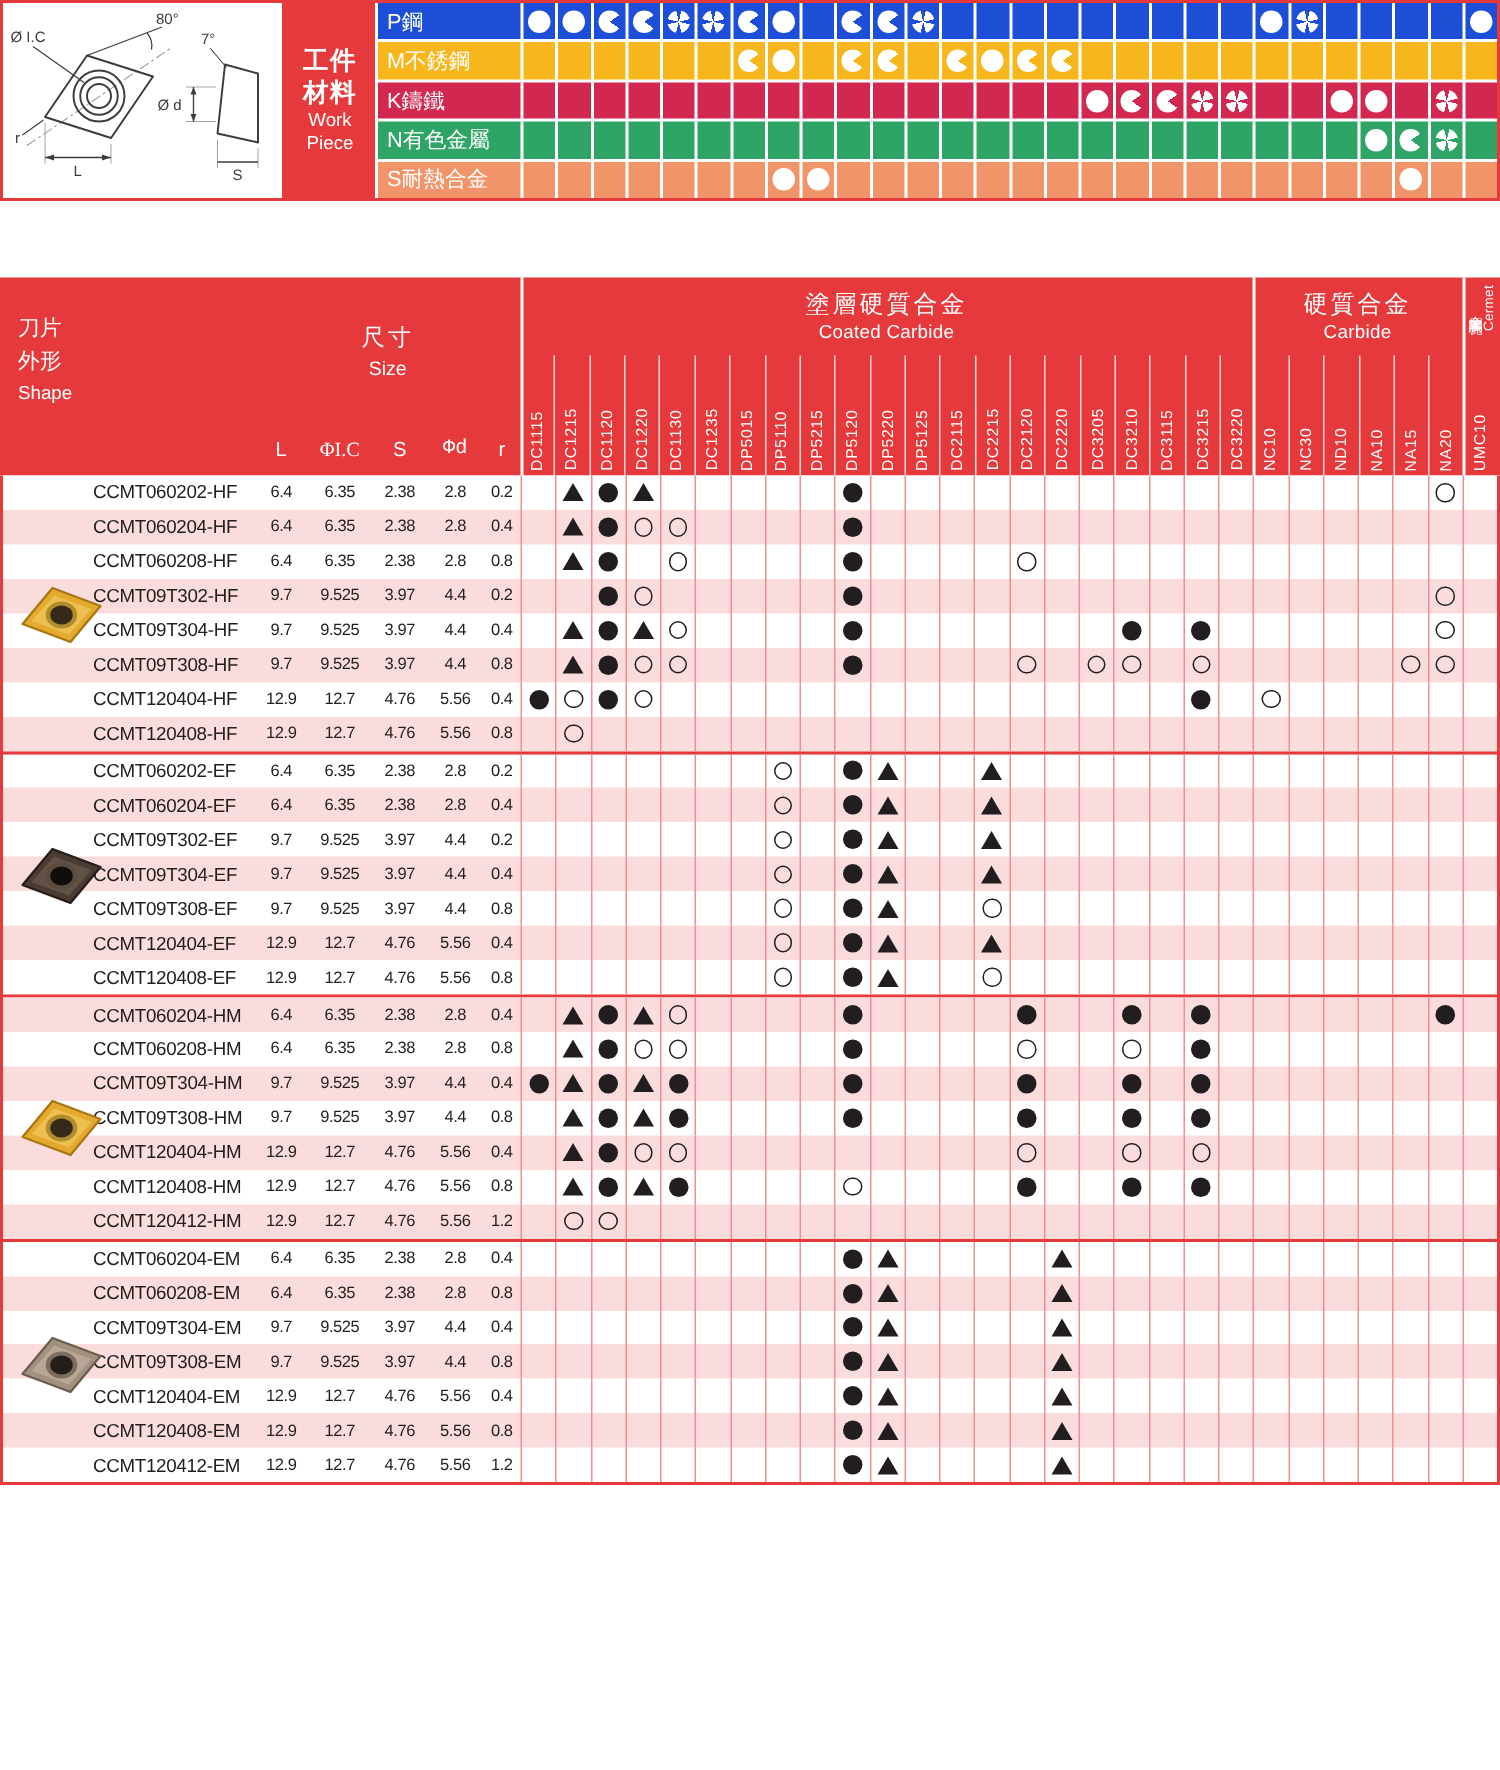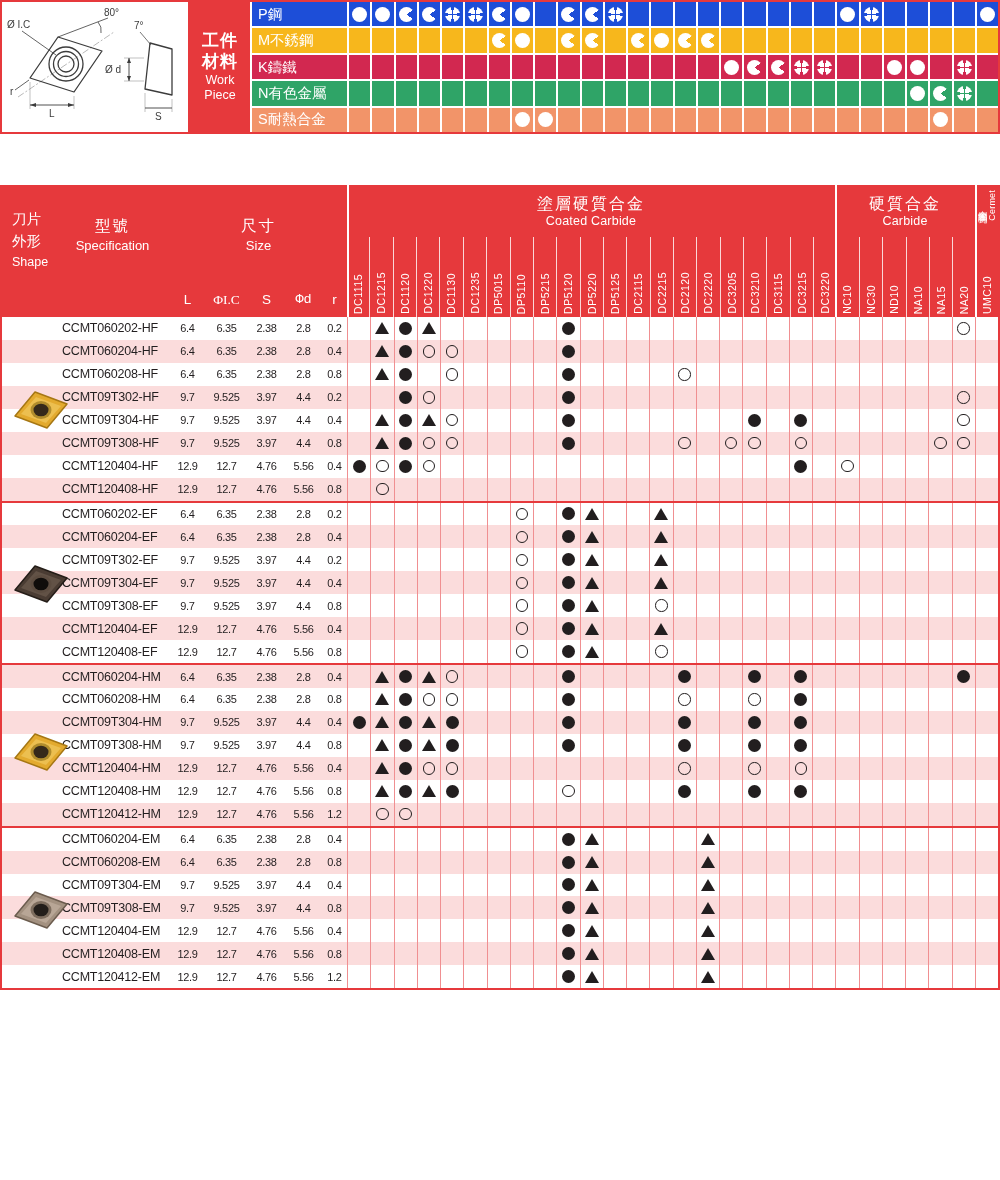--- a/index.html
+++ b/index.html
@@ -358,24 +358,20 @@
 <div class="mtable">
   <div class="mhead">
     <div class="sec s1"></div>
     <div class="sec s2"></div>
     <div class="sec s3"></div>
     <div class="h-shape">
       <div class="zh">刀片</div>
       <div class="zh">外形</div>
       <div class="en">Shape</div>
     </div>
-    <div class="h-spec">
-      <div class="zh">型號</div>
-      <div class="en">Specification</div>
-    </div>
     <div class="h-size">
       <div class="zh">尺寸</div>
       <div class="en">Size</div>
     </div>
     <div class="subsize">
         <span style="width: 35px;">L</span>
         <span style="width: 43px; font-family: Liberation Serif, serif;">ΦI.C</span>
         <span style="width: 37px;">S</span>
         <span style="width: 37px; font-family: Liberation Mono, monospace;">Φd</span>
         <span style="width: 25px;">r</span>

